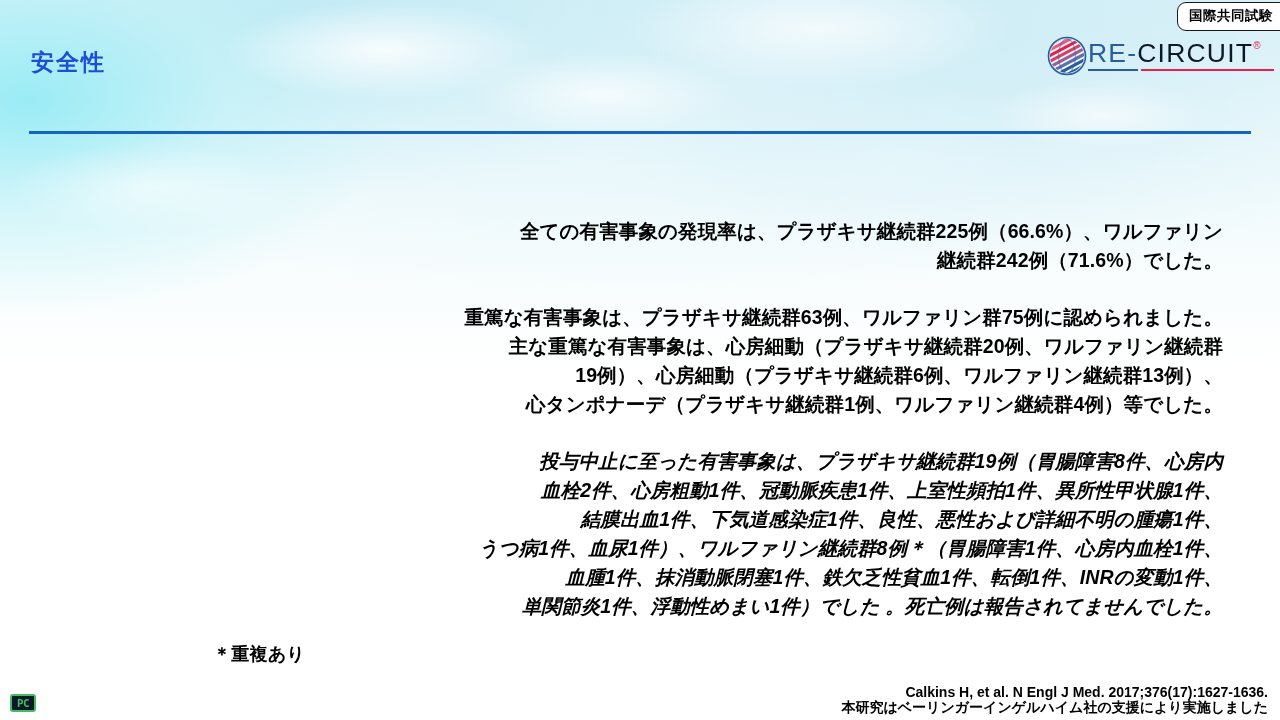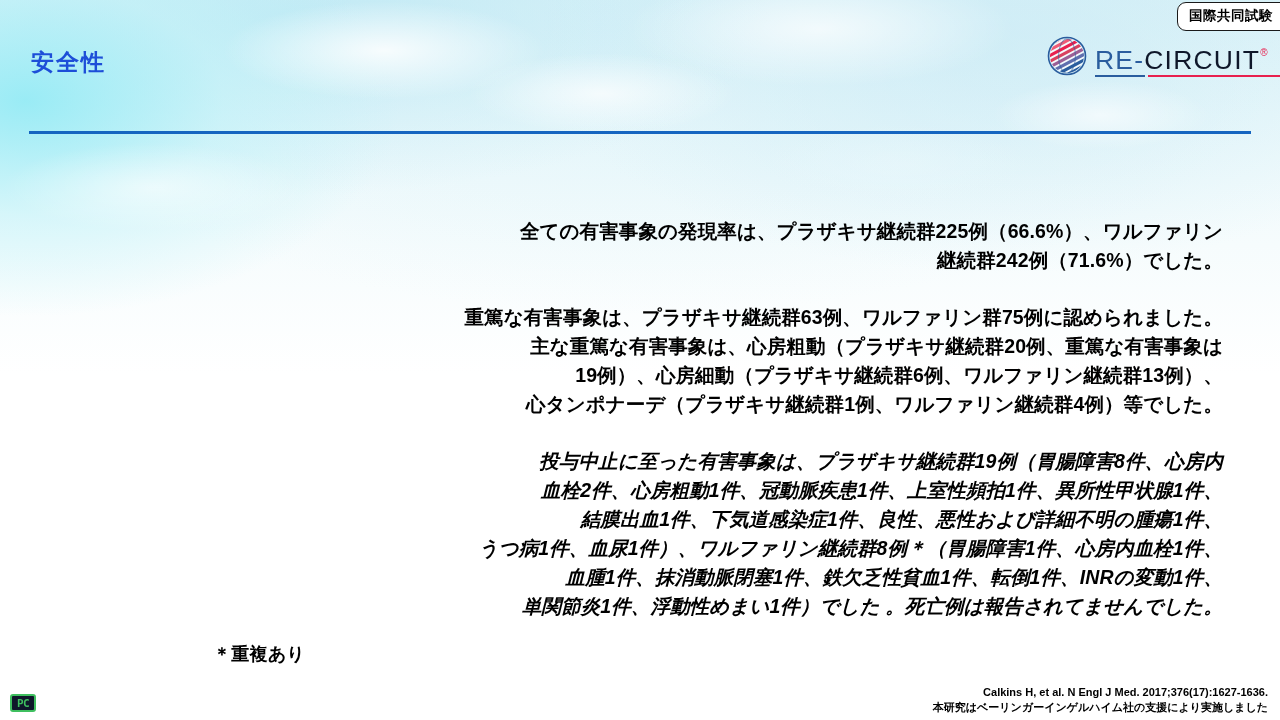--- a/index.html
+++ b/index.html
@@ -61,21 +61,21 @@
     border-radius:9px;
     background:#ffffff;
     font-size:13.5px; font-weight:bold; color:#000000;
     letter-spacing:0.5px; white-space:nowrap;
     width:124px;
   }
 
   
   .logo-block {
     position:absolute; left:1046px; top:33px;
-    display:flex; align-items:flex-end; gap:7px;
+    display:flex; align-items:center; gap:0;
   }
   .logo-emblem { width:42px; height:42px; flex:0 0 42px; margin-top:2px; }
   .logo-text { position:relative; padding-top:1px; }
   .logo-word {
     font-size:26.5px; font-weight:400;
     letter-spacing:1.2px; line-height:1;
     white-space:nowrap;
     display:flex; align-items:flex-start;
   }
   .logo-re   { color:#2a5d9e; }
@@ -113,21 +113,21 @@
     font-size:18px; font-weight:bold; color:#000000;
     letter-spacing:0.3px; white-space:nowrap;
   }
 
   
   .citation {
     position:absolute; right:12px; bottom:6px;
     text-align:right;
   }
   .citation div {
-    font-size:11px; font-weight:bold; color:#000000;
+    font-size:14px; font-weight:bold; color:#000000;
     line-height:14.5px; white-space:nowrap;
   }
 
   .pc-logo {
     position:absolute; left:10px; bottom:8px;
     width:26px; height:18px;
     border:2px solid #3fbf5f;
     border-radius:3px;
     background:#0f172a;
     display:flex; align-items:center; justify-content:center;
@@ -185,21 +185,21 @@
 
   <div class="body-copy">
 
     <div class="para">
       <div class="line">全ての有害事象の発現率は、プラザキサ継続群225例（66.6%）、ワルファリン</div>
       <div class="line">継続群242例（71.6%）でした。</div>
     </div>
 
     <div class="para">
       <div class="line">重篤な有害事象は、プラザキサ継続群63例、ワルファリン群75例に認められました。</div>
-      <div class="line">主な重篤な有害事象は、心房粗動（プラザキサ継続群20例、重篤な有害事象は</div>
+      <div class="line">主な重篤な有害事象は、心房細動（プラザキサ継続群20例、ワルファリン継続群</div>
       <div class="line">19例）、心房細動（プラザキサ継続群6例、ワルファリン継続群13例）、</div>
       <div class="line">心タンポナーデ（プラザキサ継続群1例、ワルファリン継続群4例）等でした。</div>
     </div>
 
     <div class="para">
       <div class="line">投与中止に至った有害事象は、プラザキサ継続群19例（胃腸障害8件、心房内</div>
       <div class="line">血栓2件、心房粗動1件、冠動脈疾患1件、上室性頻拍1件、異所性甲状腺1件、</div>
       <div class="line">結膜出血1件、下気道感染症1件、良性、悪性および詳細不明の腫瘍1件、</div>
       <div class="line">うつ病1件、血尿1件）、ワルファリン継続群8例＊（胃腸障害1件、心房内血栓1件、</div>
       <div class="line">血腫1件、抹消動脈閉塞1件、鉄欠乏性貧血1件、転倒1件、INRの変動1件、</div>

